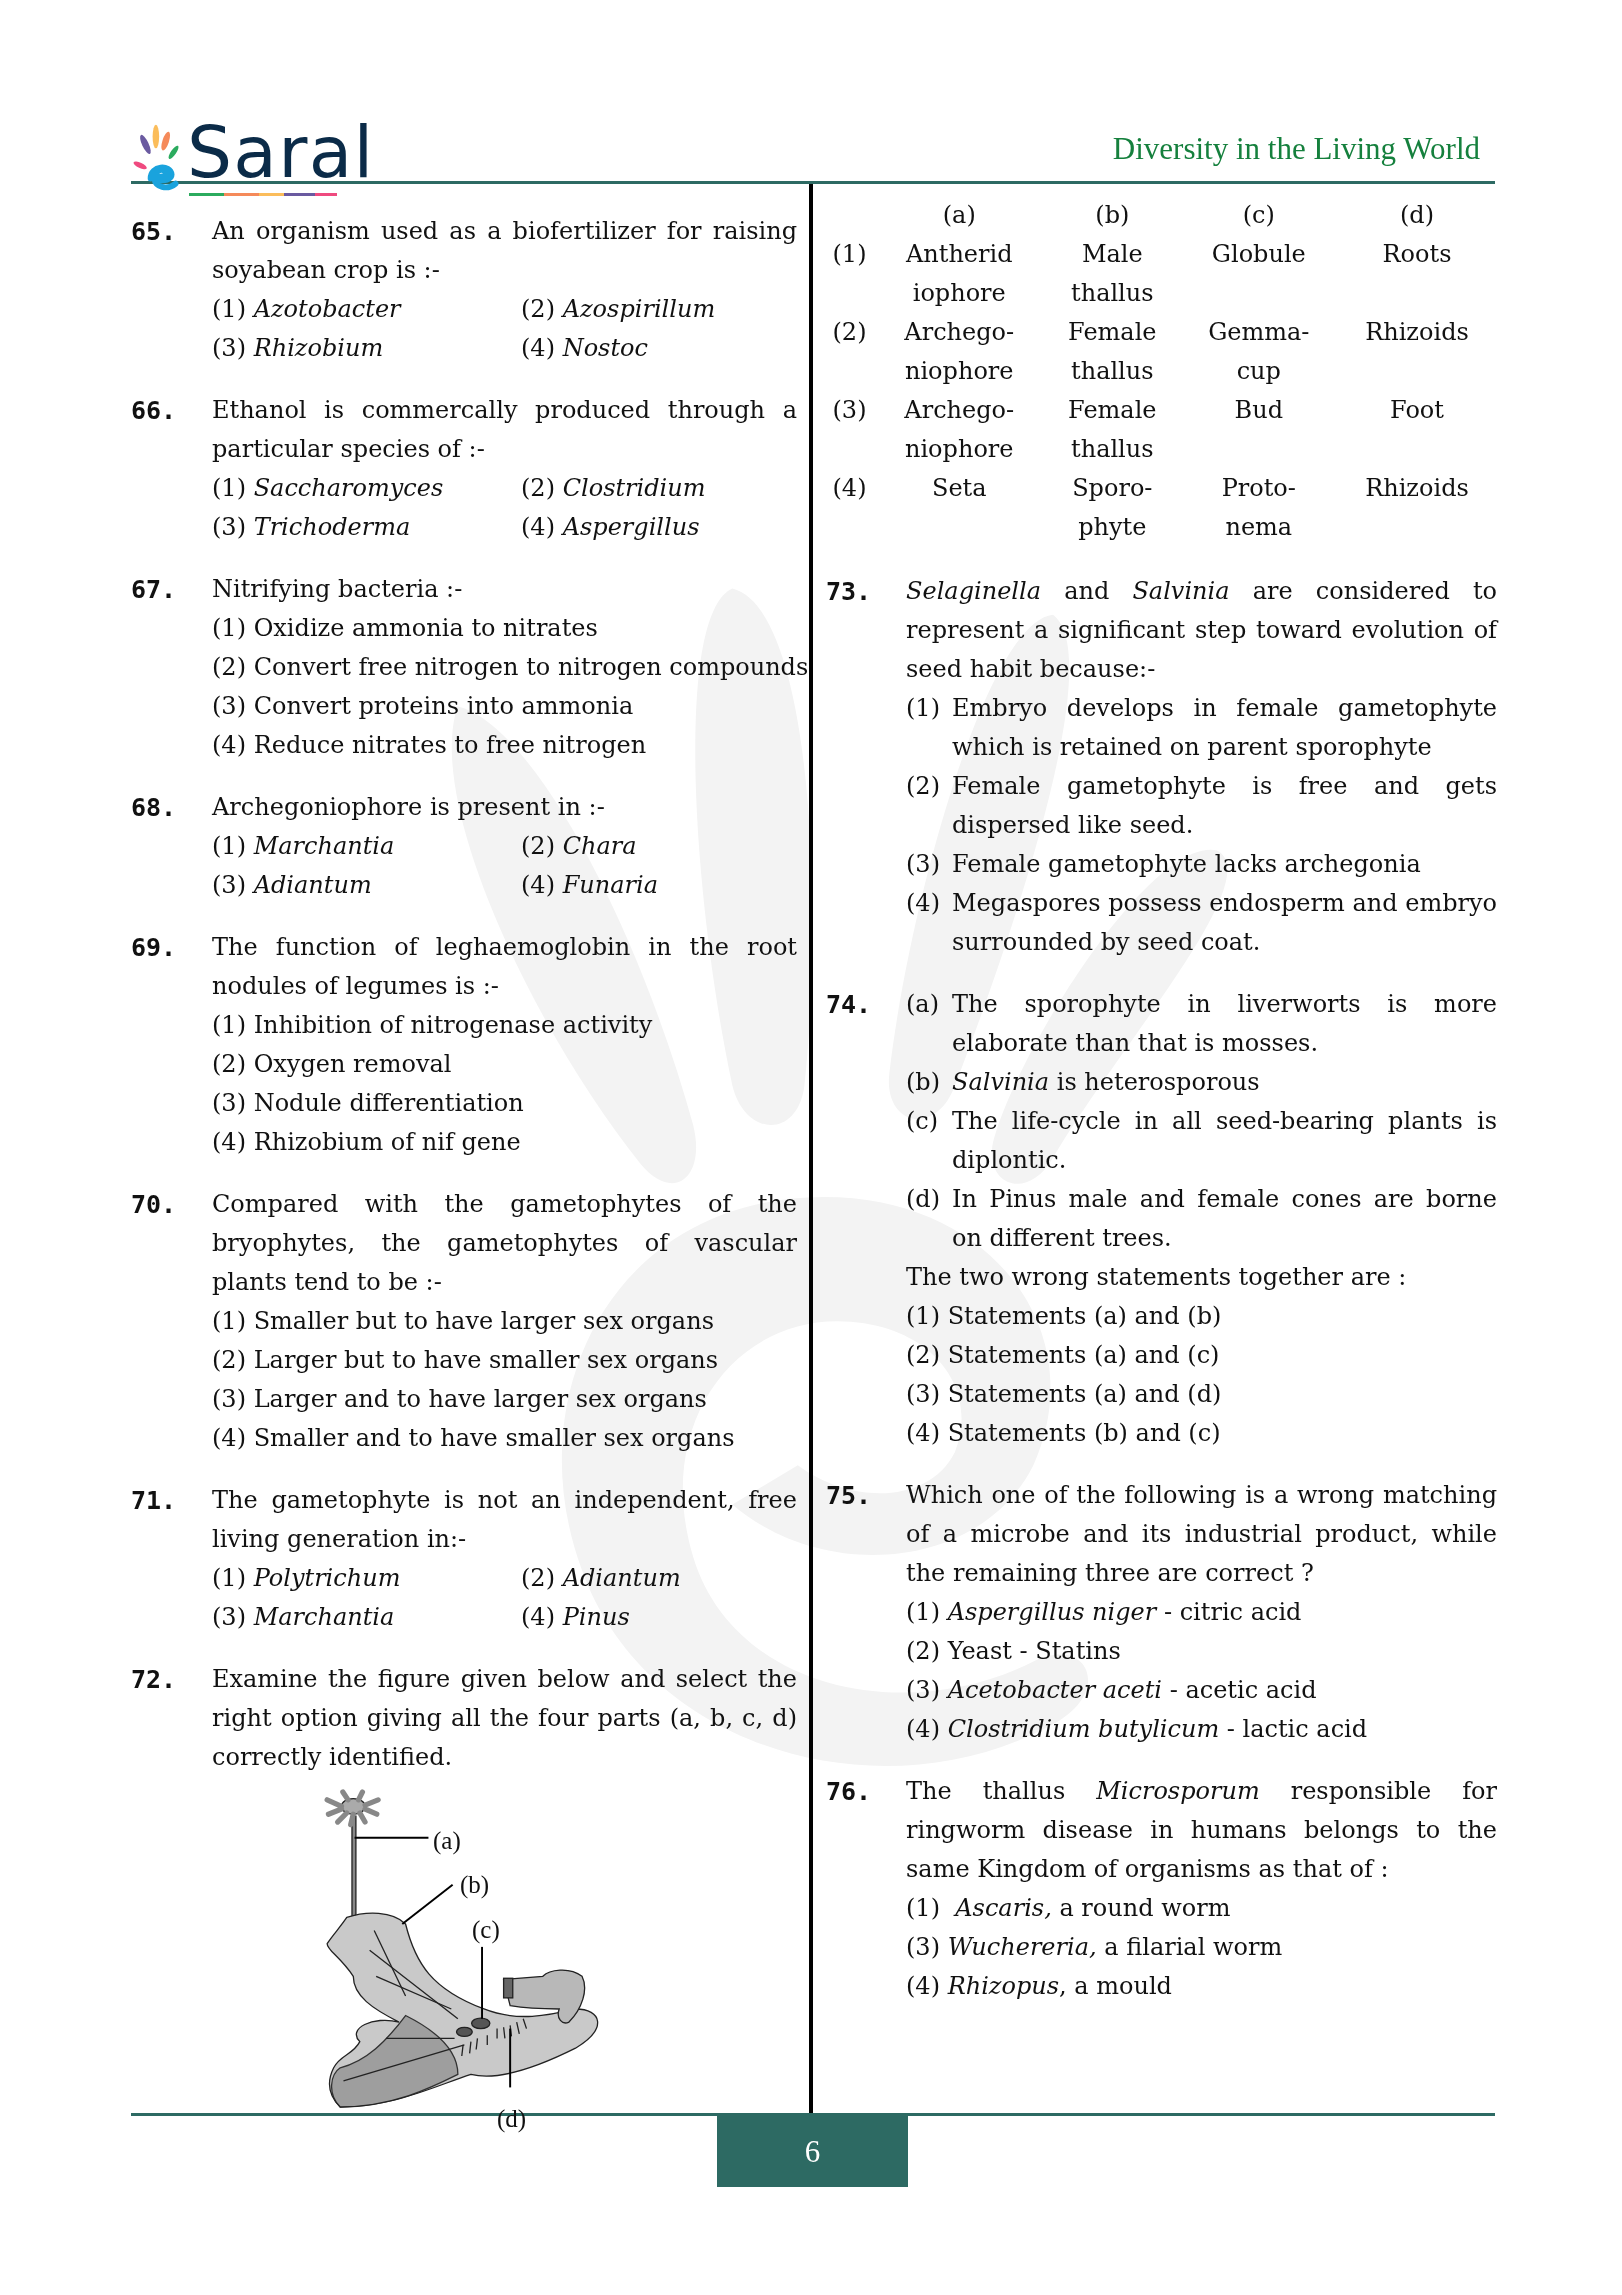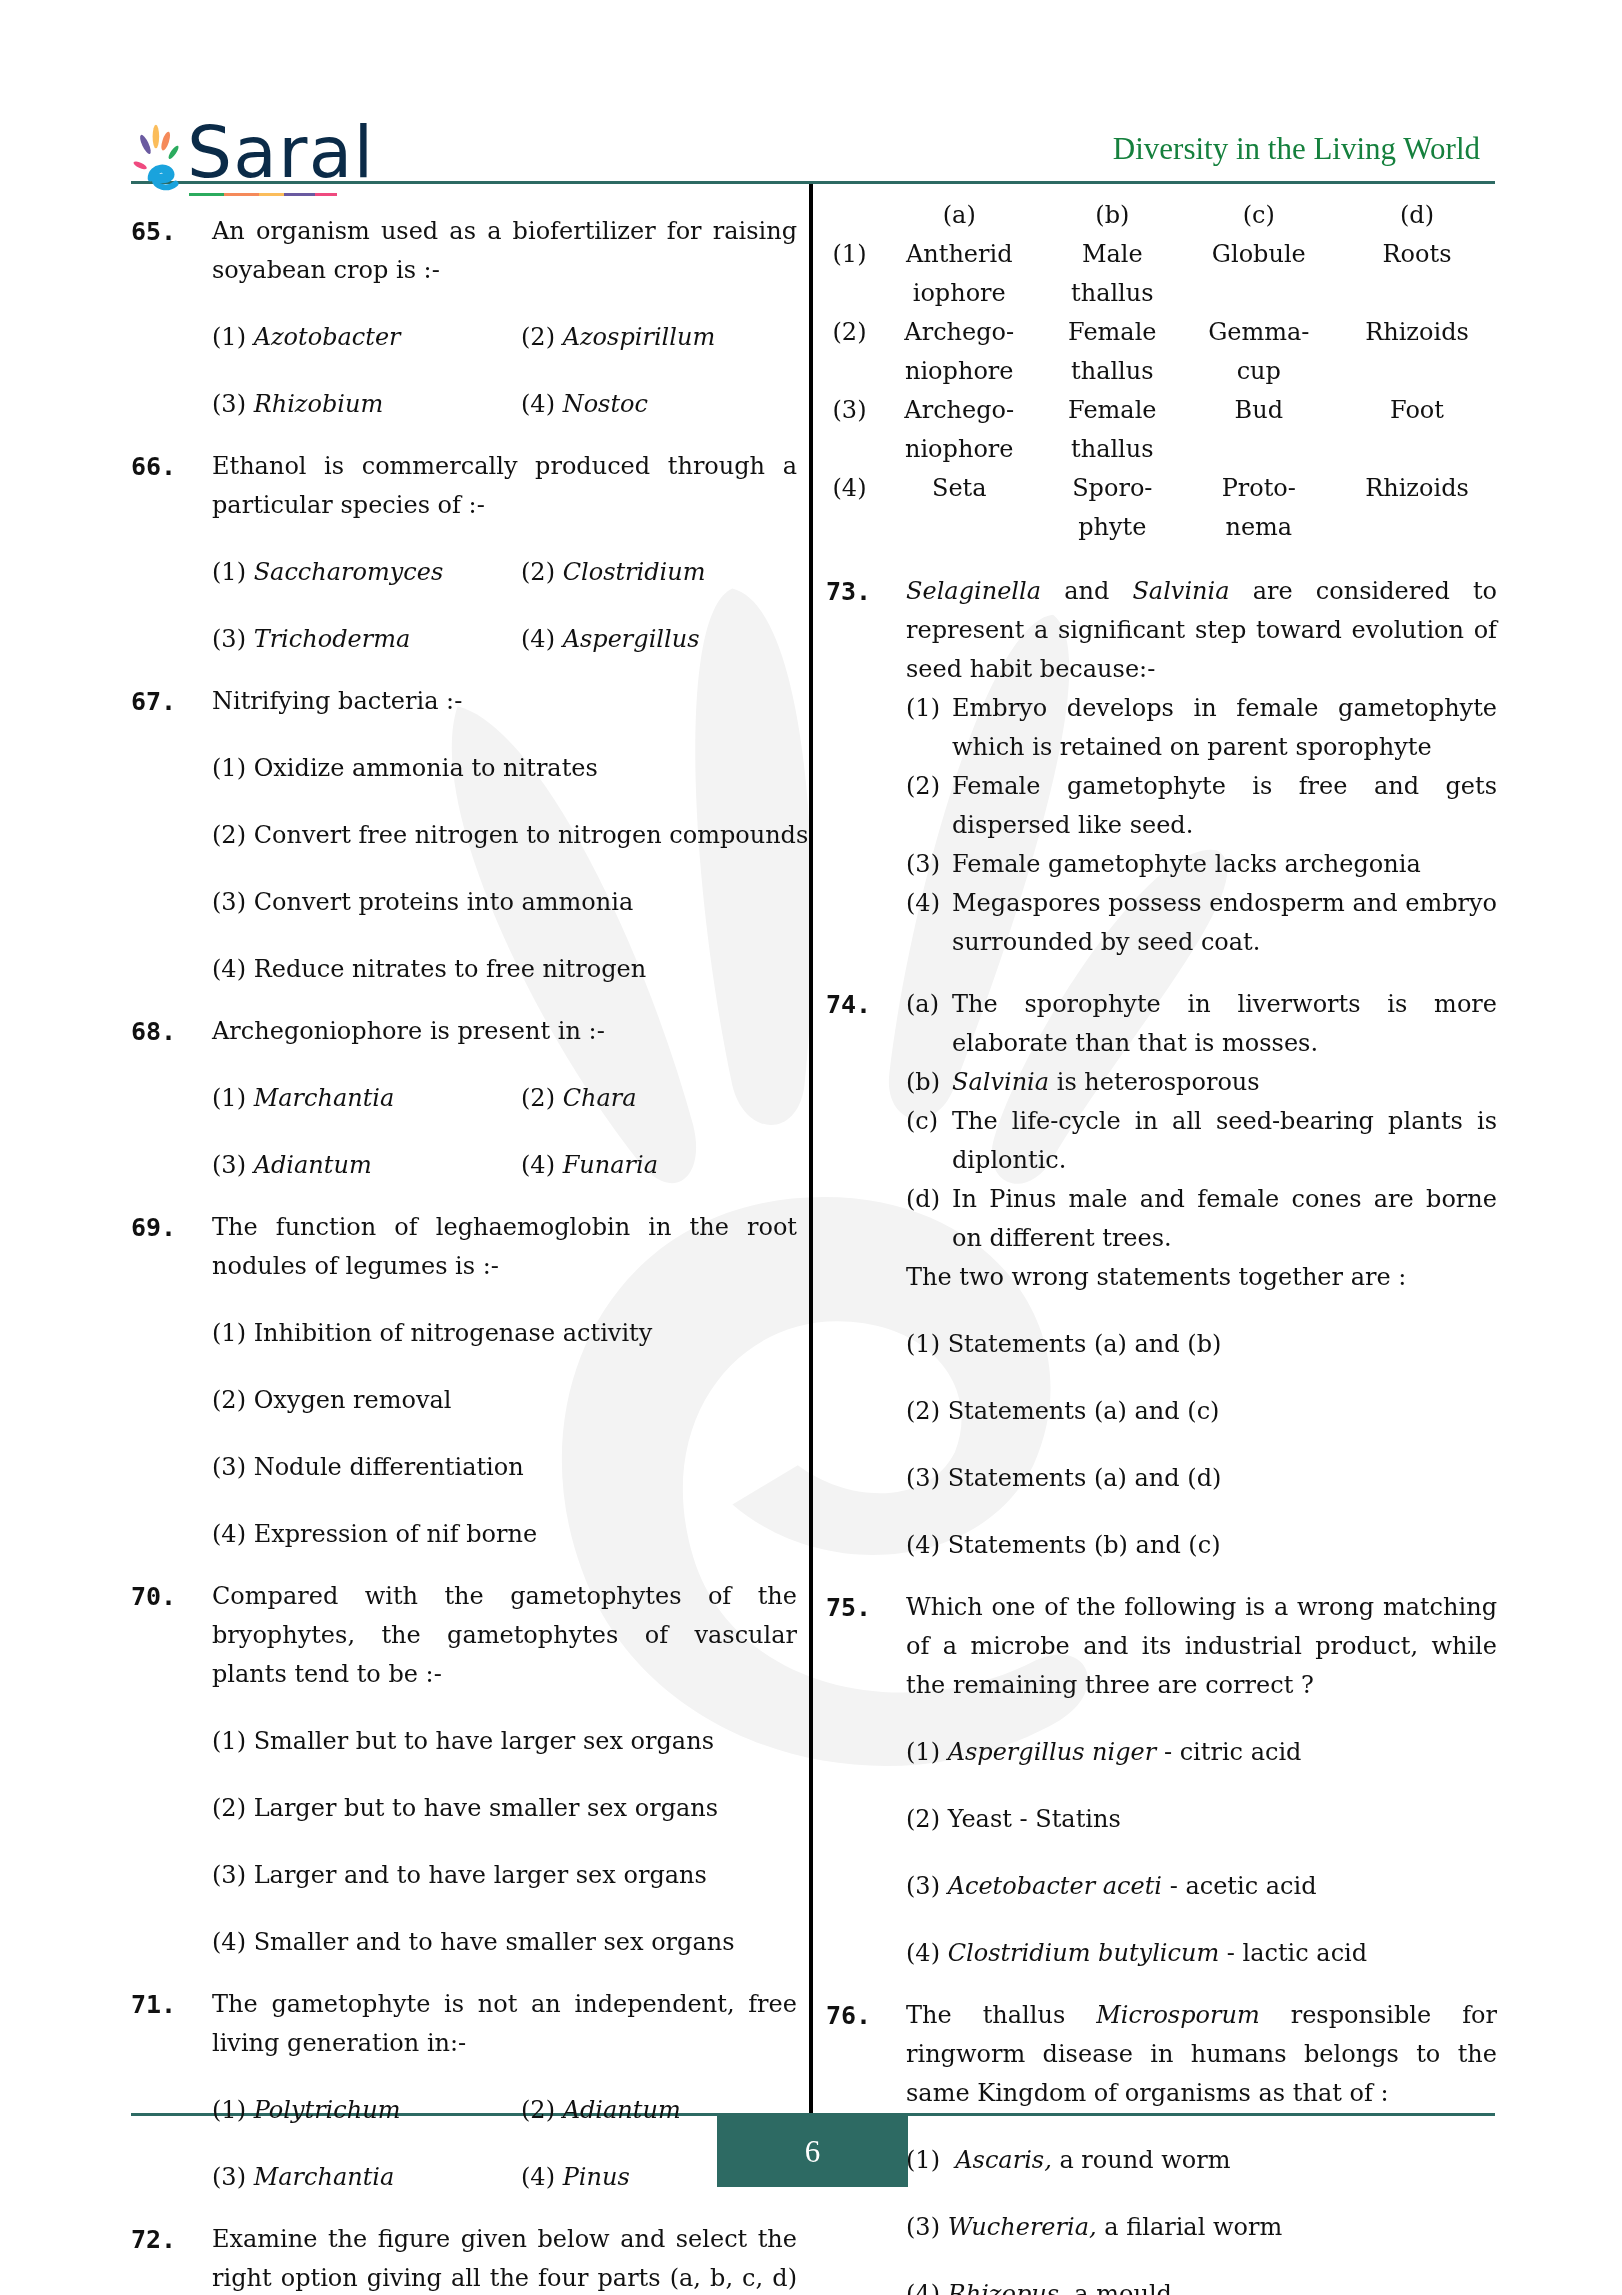--- a/index.html
+++ b/index.html
@@ -16,21 +16,21 @@
   .footer-rule { position: absolute; left: 131px; top: 2113px; width: 1364px; height: 3.3px; background: #2d6a63; z-index: 1; }
   .page-num-box { position: absolute; left: 717px; top: 2116px; width: 191px; height: 71px; background: #2d6a63; color: #fff; font-family: "Liberation Serif", serif; font-size: 31px; display: flex; align-items: center; justify-content: center; z-index: 2; }
   .col { position: absolute; z-index: 2; font-size: 24px; line-height: 39px; }
   .col-left { left: 131px; top: 212px; width: 666px; }
   .col-right { left: 826px; top: 196px; width: 671px; }
   .q { position: relative; padding-left: 81px; margin-bottom: 23px; }
   .col-right .q { padding-left: 80px; }
   .qnum { position: absolute; left: 0; top: 0; font-family: "DejaVu Sans Mono", monospace; font-size: 25px; font-weight: bold; }
   .qtext { text-align: justify; }
   .opts2 { display: grid; grid-template-columns: 309px 1fr; }
-  .opt { white-space: nowrap; margin-top: 28px; }
+  .opt { white-space: nowrap; }
   .opt-hang { position: relative; padding-left: 46px; text-align: justify; }
   .opt-hang .lbl { position: absolute; left: 0; top: 0; }
   i { font-style: italic; }
   .match-table { position: relative; margin-left: 0; margin-bottom: 25px; }
   .match-table table { border-collapse: collapse; width: 671px; }
   .match-table td { text-align: center; vertical-align: top; padding: 0; line-height: 39px; font-size: 24px; }
   .match-table td.rowlbl { width: 42px; text-align: left; padding-left: 6.5px; }
   .figure { position: relative; width: 366px; height: 373px; margin-left: 89px; margin-top: 2.6px; }
   .figure svg { position: absolute; left: 0; top: 0; }
   .fig-label { position: absolute; font-family: "Liberation Serif", serif; font-size: 25px; }
@@ -113,21 +113,21 @@
       <div class="opt"><span>(4)</span> <i>Funaria</i></div>
     </div>
   </div>
 
   <div class="q">
     <span class="qnum">69.</span>
     <div class="qtext">The function of leghaemoglobin in the root nodules of legumes is :-</div>
     <div class="opt"><span>(1)</span> <span>Inhibition of nitrogenase activity</span></div>
     <div class="opt"><span>(2)</span> <span>Oxygen removal</span></div>
     <div class="opt"><span>(3)</span> <span>Nodule differentiation</span></div>
-    <div class="opt"><span>(4)</span> <span>Expression of nif borne</span></div>
+    <div class="opt"><span>(4)</span> <span>Rhizobium of nif gene</span></div>
   </div>
 
   <div class="q">
     <span class="qnum">70.</span>
     <div class="qtext">Compared with the gametophytes of the bryophytes, the gametophytes of vascular plants tend to be :-</div>
     <div class="opt"><span>(1)</span> <span>Smaller but to have larger sex organs</span></div>
     <div class="opt"><span>(2)</span> <span>Larger but to have smaller sex organs</span></div>
     <div class="opt"><span>(3)</span> <span>Larger and to have larger sex organs</span></div>
     <div class="opt"><span>(4)</span> <span>Smaller and to have smaller sex organs</span></div>
   </div>

